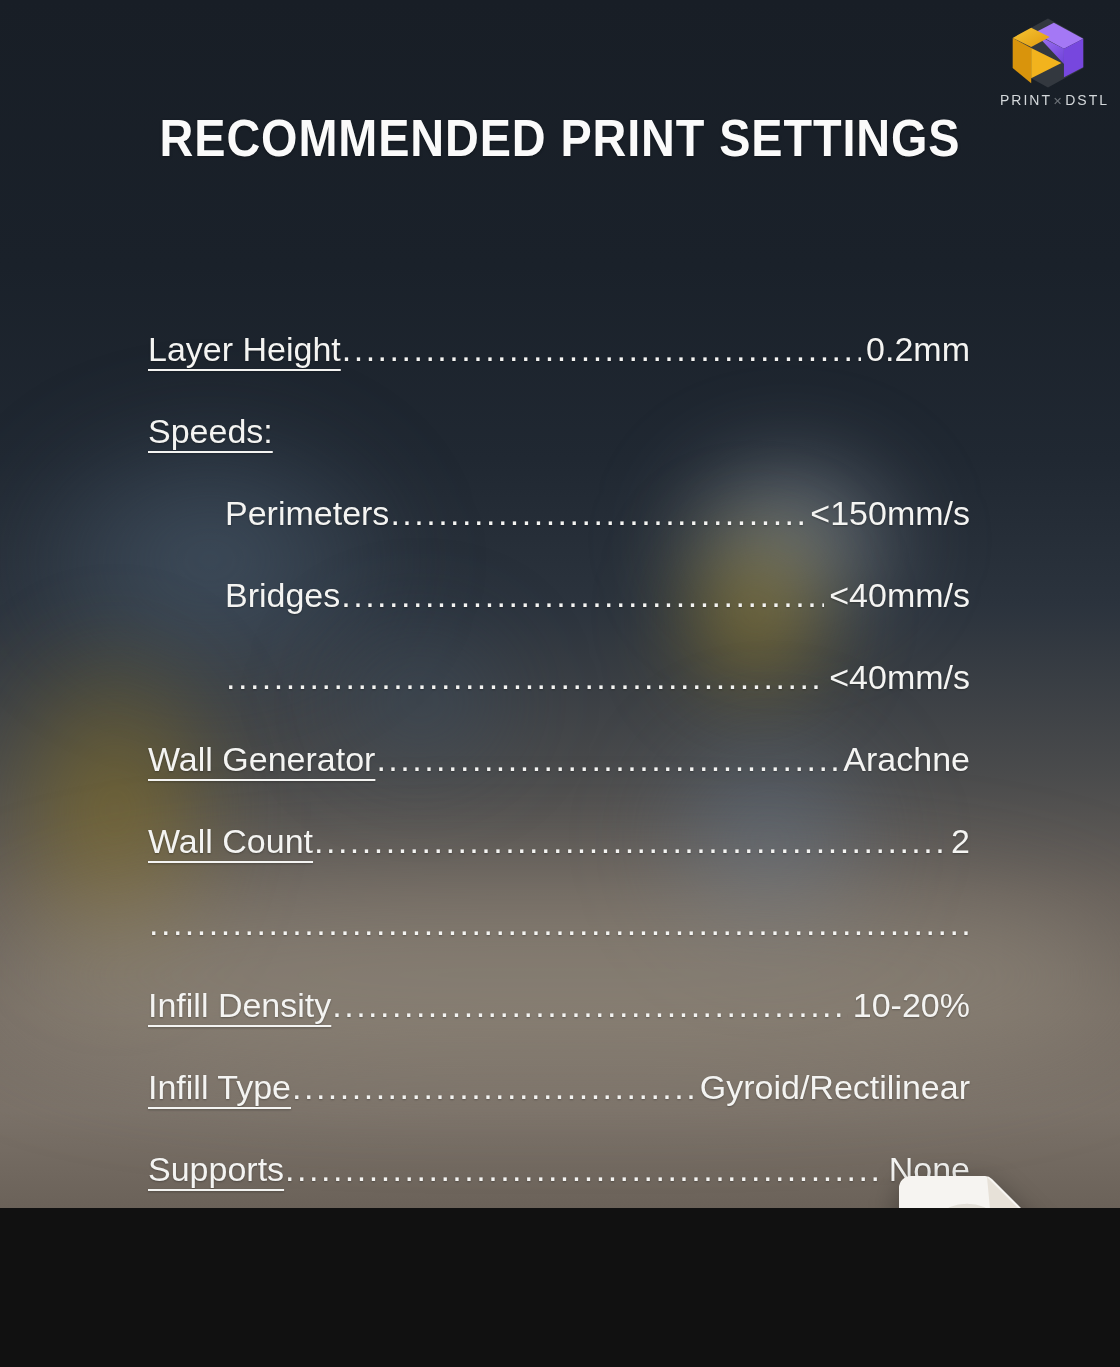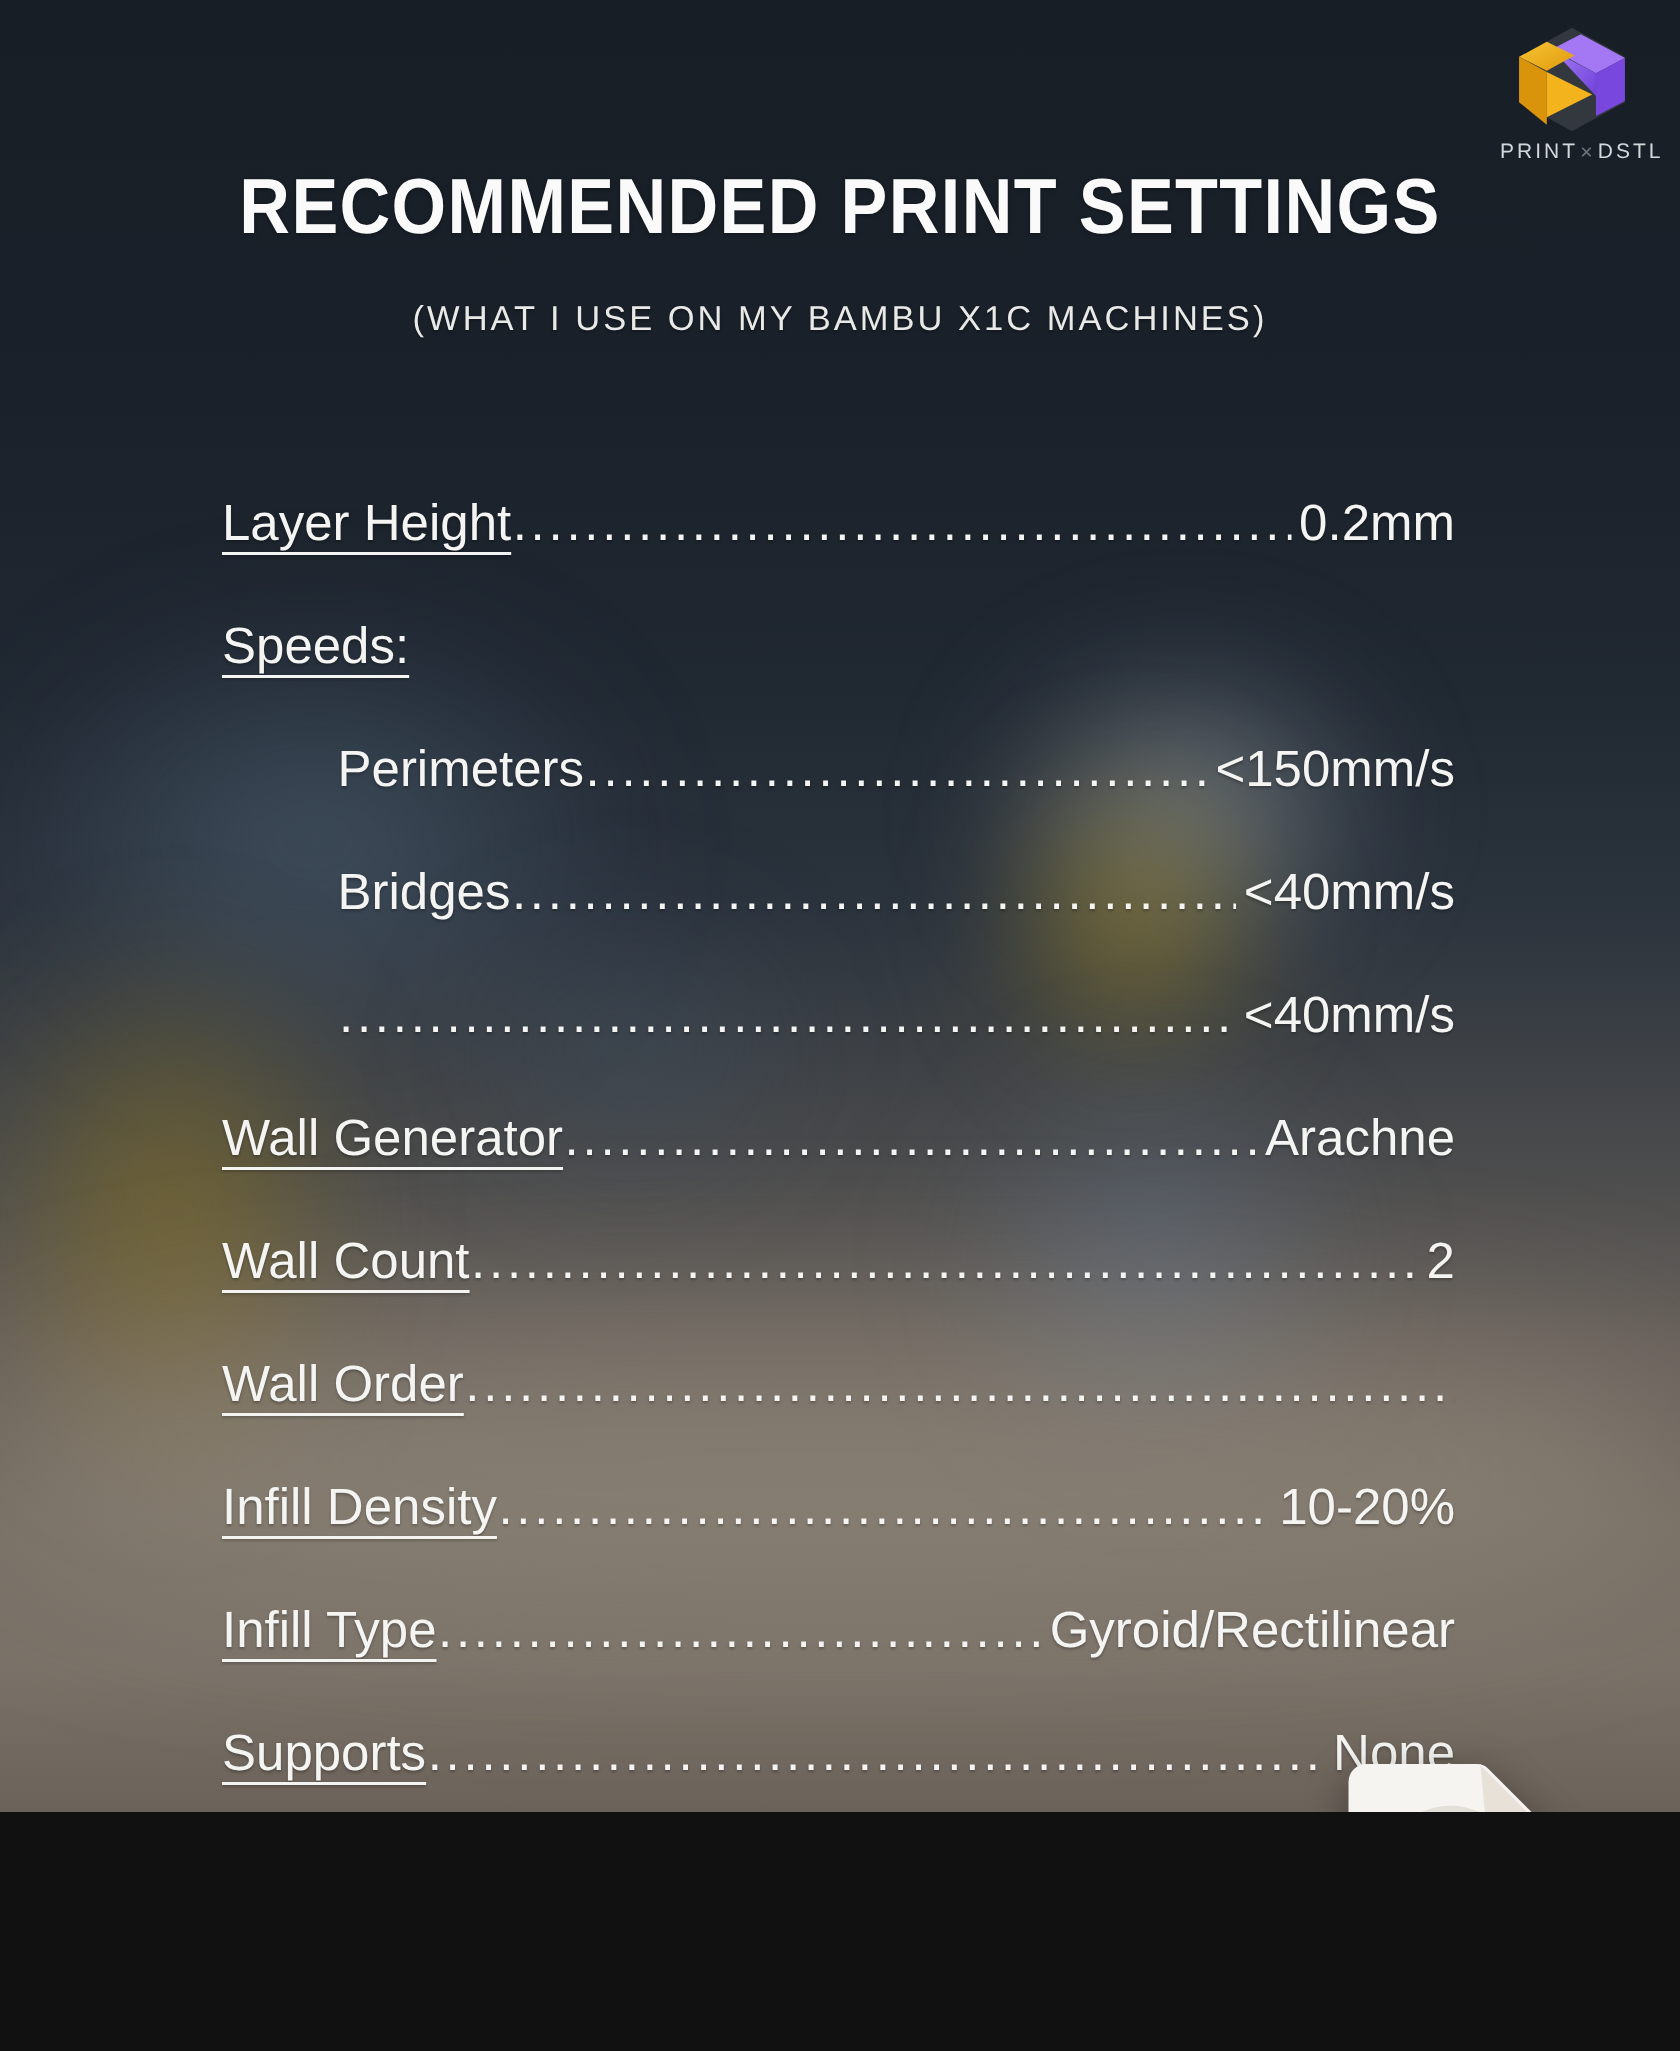--- a/index.html
+++ b/index.html
@@ -79,21 +79,20 @@
       <polygon points="8,26 30,14 52,25 30,37" fill="url(#yg)"></polygon>
       <polygon points="8,26 30,38 30,80 8,62" fill="#d9940c"></polygon>
       <polygon points="30,38 66,56 30,74" fill="#f2b31d"></polygon>
     </svg>
     <div class="wordmark">
       <span>PRINT</span><span class="sep">✕</span><span>DSTL</span>
     </div>
   </div>
 
   <div class="title">RECOMMENDED PRINT SETTINGS</div>
-  <div class="subtitle">(WHAT I USE ON MY BAMBU X1C MACHINES)</div>
 
   <div class="settings">
 
     <div class="row">
       <span class="label u">Layer Height</span>
       <span class="dots">........................................................................................................................</span>
       <span class="value">0.2mm</span>
     </div>
 
     <div class="row">
@@ -123,21 +122,20 @@
       <span class="value">Arachne</span>
     </div>
 
     <div class="row">
       <span class="label u">Wall Count</span>
       <span class="dots">........................................................................................................................</span>
       <span class="value">2</span>
     </div>
 
     <div class="row">
-      <span class="label u">Wall Order</span>
       <span class="dots">........................................................................................................................</span>
     </div>
 
     <div class="row">
       <span class="label u">Infill Density</span>
       <span class="dots">........................................................................................................................</span>
       <span class="value">10-20%</span>
     </div>
 
     <div class="row">

